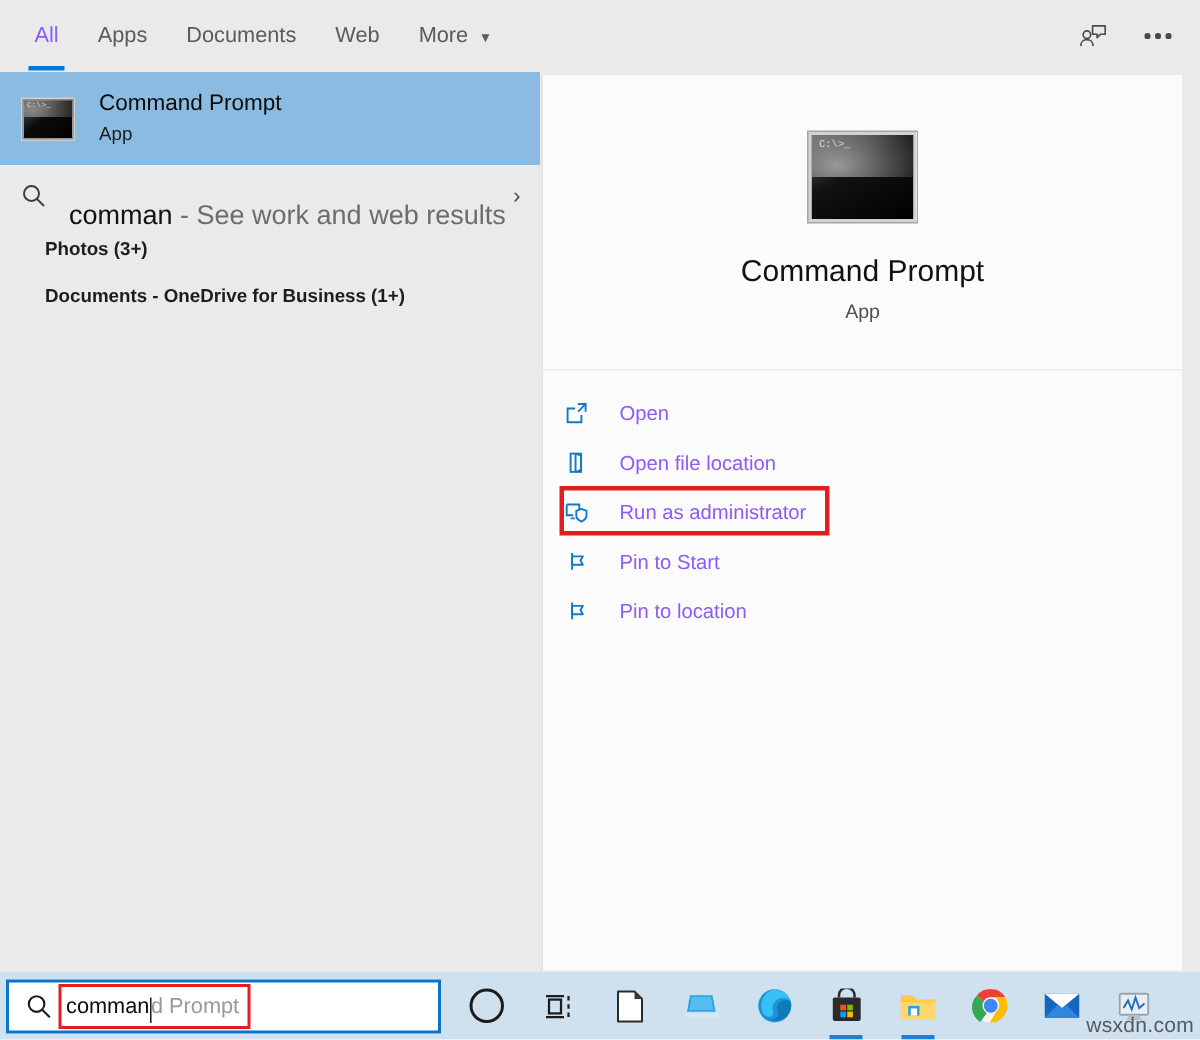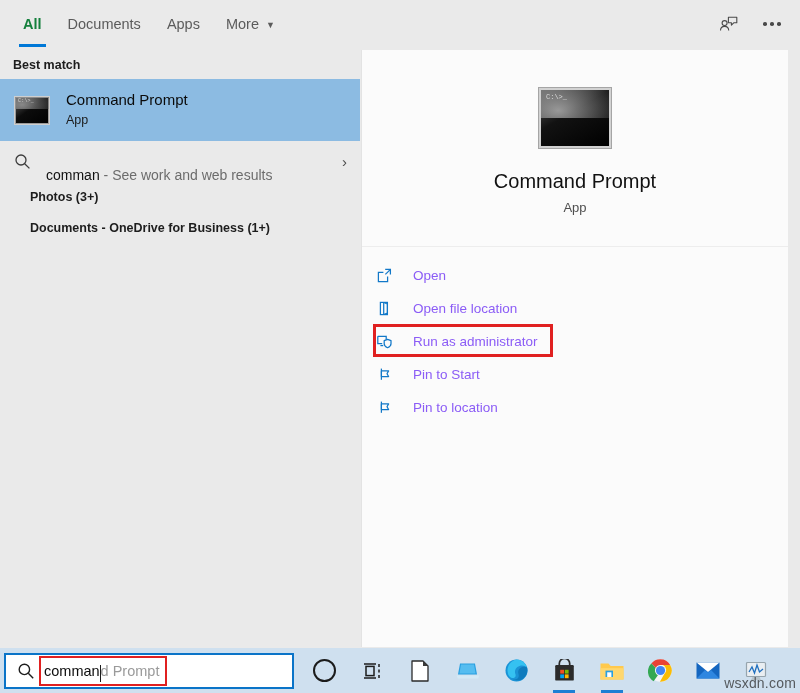--- a/index.html
+++ b/index.html
@@ -47,22 +47,22 @@
     height: 48px;
     display: flex;
     align-items: center;
     padding: 0 13px;
     font-size: 14.5px;
     color: #5b5b5b;
     cursor: default;
     white-space: nowrap;
   }
   .tab.active {
-    color: #15803d;
-    font-weight: bold;
+    color: #8b5cf6;
+    font-weight: normal;
   }
   .tab.active::after {
     content: "";
     position: absolute;
     left: 9px; right: 9px;
     bottom: 1px;
     height: 3px;
     background: #0078d7;
   }
   .tab .caret {
@@ -162,21 +162,21 @@
     align-items: center;
     padding: 0 13px 0 14px;
     cursor: default;
   }
   .web-row .mag {
     width: 22px; flex: 0 0 auto;
     display: flex; align-items: center;
   }
   .web-row .wtext {
     margin-left: 10px;
-    font-size: 14px;
+    font-size: 18px;
     color: #6c6c6c;
     white-space: nowrap;
     margin-top: 27px;
   }
   .web-row .wtext b {
     color: #111;
     font-weight: normal;
   }
   .web-row .chev {
     margin-left: auto;
@@ -378,24 +378,27 @@
 <div id="root">
 
   <div class="flyout">
 
     <div class="tabbar">
       <div class="tabs">
         <div class="tab active">
           <span>All</span>
         </div>
         <div class="tab">
+          <span>Apps</span>
+        </div>
+        <div class="tab">
           <span>Documents</span>
         </div>
         <div class="tab">
-          <span>Apps</span>
+          <span>Web</span>
         </div>
         <div class="tab">
           <span>More</span>
           <span class="caret">▼</span>
         </div>
       </div>
 
       <div class="tabbar-right">
         <div class="tb-icon-btn">
           <svg width="21" height="21" viewBox="0 0 21 21">
@@ -409,21 +412,20 @@
               <i></i>
               <i></i>
               <i></i>
             </span>
         </div>
       </div>
     </div>
 
     <div class="leftpane">
 
-      <div class="section-head">Best match</div>
 
       <div class="best-match">
         <div class="cmd-tile">
           <span class="prompt-txt">C:\&gt;_</span>
         </div>
         <div class="bm-text">
           <div class="bm-title">Command Prompt</div>
           <div class="bm-sub">App</div>
         </div>
       </div>

